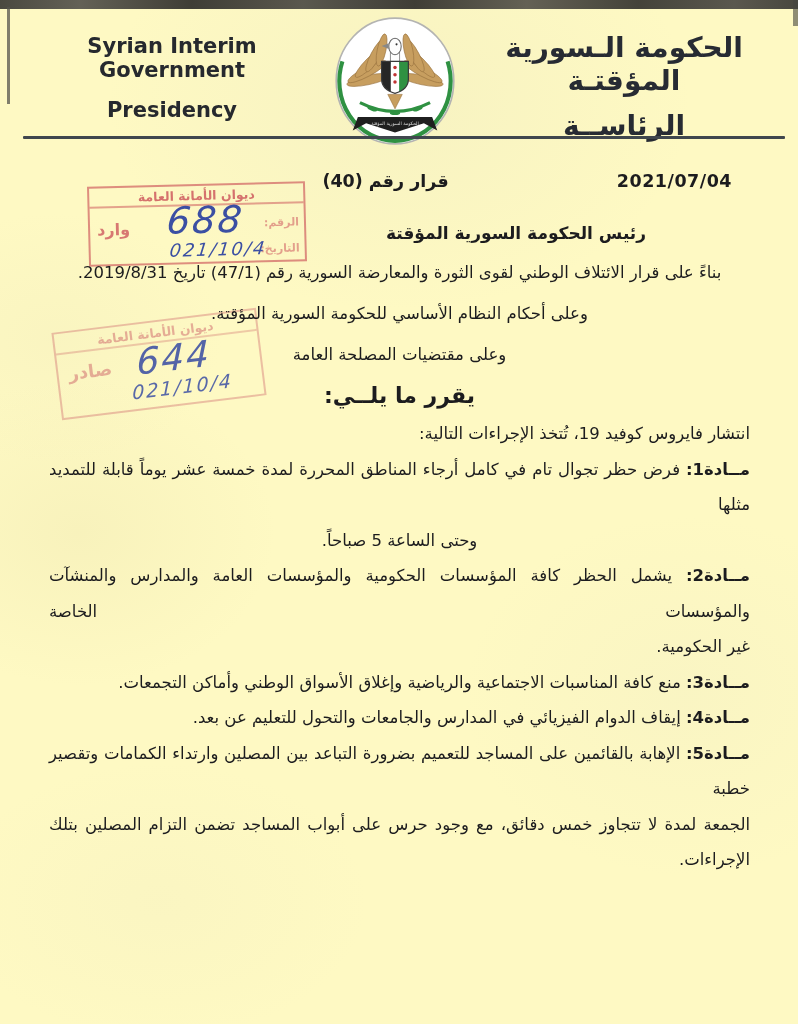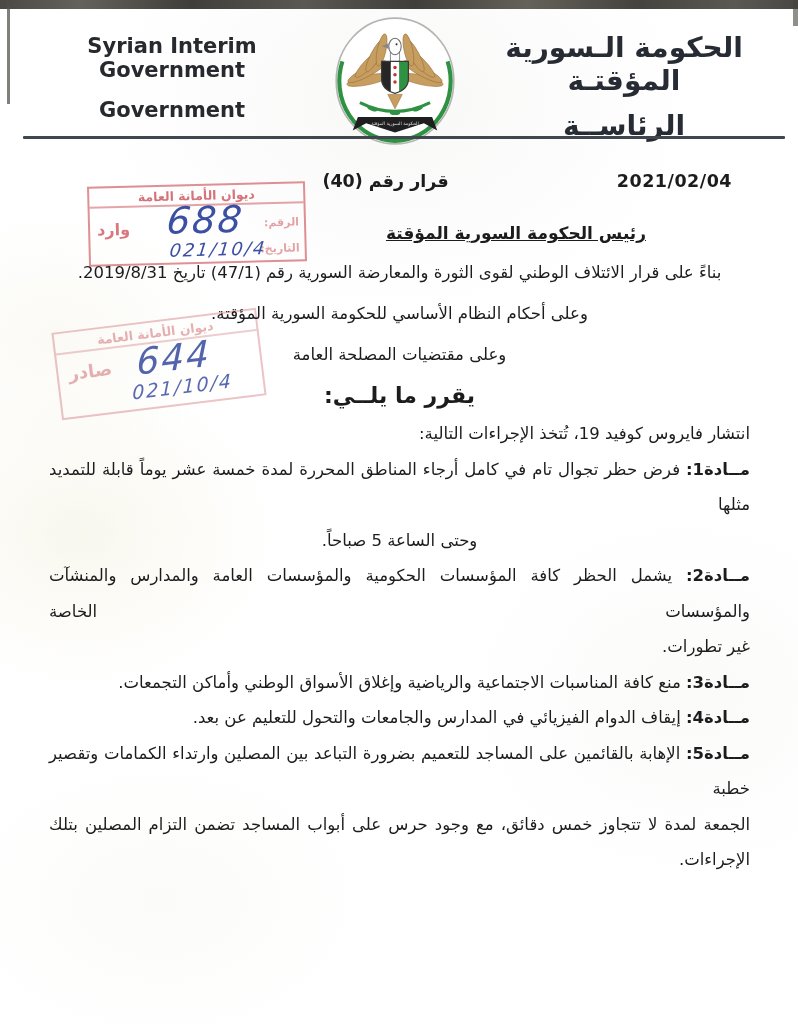--- a/index.html
+++ b/index.html
@@ -1,19 +1,19 @@
 <!DOCTYPE html>
 <html lang="ar"><head>
 <meta charset="utf-8">
 <style>
   * { margin:0; padding:0; box-sizing:border-box; }
   html,body { background:#e8e8e6; }
   .page {
     position:relative; width:798px; height:1024px; margin:0 auto;
-    background:#ffffff; overflow:hidden;
+    background:#fef9c3; overflow:hidden;
     font-family:"DejaVu Sans", sans-serif; color:#1c1c1e;
   }
   .page::before {
     content:""; position:absolute; inset:0; pointer-events:none;
     background:
       radial-gradient(280px 220px at 10% 52%, rgba(216,206,150,.16), transparent 70%),
       radial-gradient(240px 180px at 7% 33%, rgba(218,212,172,.12), transparent 70%),
       radial-gradient(420px 300px at 50% 10%, rgba(185,185,178,.10), transparent 70%),
       radial-gradient(320px 260px at 86% 68%, rgba(205,203,193,.09), transparent 70%),
       radial-gradient(300px 200px at 20% 88%, rgba(210,205,180,.08), transparent 70%);
@@ -33,21 +33,21 @@
   .header-ar { width:300px; text-align:center; padding-top:15px; font-weight:bold; font-size:28px; color:#272b33; direction:rtl; }
   .header-ar .l2 { margin-top:12px; }
   .header-rule { position:absolute; top:136px; left:23px; width:762px; height:3px; background:#40474e; border-radius:1px; }
 
   
   .doc { position:absolute; top:150px; left:49px; width:701px; direction:rtl; font-size:16.5px; }
   .meta { position:relative; height:34px; margin-top:14px; line-height:34px; font-weight:bold; font-size:17.5px; }
   .meta-date { position:absolute; right:18px; top:0; direction:ltr; letter-spacing:.5px; }
   .meta-decree { text-align:center; }
   .meta-decree > span { position:relative; left:-14px; }
-  .issuer { margin-top:22px; line-height:26px; font-weight:bold; font-size:17px; padding-left:0; padding-right:104px;text-decoration:underline; }
+  .issuer { margin-top:22px; line-height:26px; font-weight:bold; font-size:17px; padding-left:0; padding-right:104px; }
   .preamble { margin-top:6px;text-align:center; }
   .preamble .pline { line-height:41px; }
   .decision { line-height:41px; font-weight:bold; font-size:22px; text-align:center; }
   .bline { line-height:35.5px; }
   .jl { text-align:justify; text-align-last:justify; }
   .cl { text-align:center; }
   .art-label { font-weight:bold; text-decoration-thickness:1.5px; text-underline-offset:3px; }
 
   
   .stamp { position:absolute; direction:rtl; }
@@ -76,21 +76,21 @@
 
 <div class="page">
 
   <div class="scan-top"></div>
   <div class="scan-left"></div>
   <div class="scan-right"></div>
 
   <div class="header">
     <div class="header-en">
       <div class="l1">Syrian Interim Government</div>
-      <div class="l2">Government</div>
+      <div class="l2">Presidency</div>
     </div>
     <div class="emblem-wrap">
       <svg viewBox="0 0 120 128" width="126" height="132">
         <ellipse cx="60" cy="63" rx="57" ry="61" fill="#ffffff" stroke="#b4b4b2" stroke-width="1.6"></ellipse>
         <path d="M9,44 A54,58 0 1 0 111,44" fill="none" stroke="#2f9142" stroke-width="4"></path>
         <g fill="#c79e5f" stroke="#9a7440" stroke-width="0.6">
           <ellipse cx="34" cy="62" rx="21" ry="4.6" transform="rotate(-12 34 62)"></ellipse>
           <ellipse cx="33" cy="54" rx="21" ry="4.6" transform="rotate(-28 33 54)"></ellipse>
           <ellipse cx="36" cy="45" rx="20" ry="4.6" transform="rotate(-45 36 45)"></ellipse>
           <ellipse cx="41" cy="38" rx="18" ry="4.4" transform="rotate(-62 41 38)"></ellipse>
@@ -147,21 +147,21 @@
   <div class="stamp stamp-out">
     <div class="office">ديوان الأمانة العامة</div>
     <span class="s-num hw">644</span>
     <span class="s-type">صادر</span>
     <span class="s-date hw">021/10/4</span>
   </div>
 
   <div class="doc">
 
     <div class="meta">
-      <span class="meta-date">2021/02/04</span>
+      <span class="meta-date">2021/07/04</span>
       <div class="meta-decree"><span>قرار رقم (40)</span></div>
     </div>
 
     <div class="issuer">رئيس الحكومة السورية المؤقتة</div>
 
     <div class="preamble">
       <div class="pline">بناءً على قرار الائتلاف الوطني لقوى الثورة والمعارضة السورية رقم (47/1) تاريخ 2019/8/31.</div>
       <div class="pline">وعلى أحكام النظام الأساسي للحكومة السورية المؤقتة.</div>
       <div class="pline">وعلى مقتضيات المصلحة العامة</div>
     </div>
@@ -172,21 +172,21 @@
       <div class="bline">انتشار فايروس كوفيد 19، تُتخذ الإجراءات التالية:</div>
     </div>
 
     <div>
       <div class="bline jl"><span class="art-label">مــادة1:</span> <span>فرض حظر تجوال تام في كامل أرجاء المناطق المحررة لمدة خمسة عشر يوماً قابلة للتمديد مثلها</span></div>
       <div class="bline cl">وحتى الساعة 5 صباحاً.</div>
     </div>
 
     <div>
       <div class="bline jl"><span class="art-label">مــادة2:</span> <span>يشمل الحظر كافة المؤسسات الحكومية والمؤسسات العامة والمدارس والمنشآت والمؤسسات الخاصة</span></div>
-      <div class="bline">غير تطورات.</div>
+      <div class="bline">غير الحكومية.</div>
     </div>
 
     <div>
       <div class="bline"><span class="art-label">مــادة3:</span> <span>منع كافة المناسبات الاجتماعية والرياضية وإغلاق الأسواق الوطني وأماكن التجمعات.</span></div>
     </div>
 
     <div>
       <div class="bline"><span class="art-label">مــادة4:</span> <span>إيقاف الدوام الفيزيائي في المدارس والجامعات والتحول للتعليم عن بعد.</span></div>
     </div>
 

